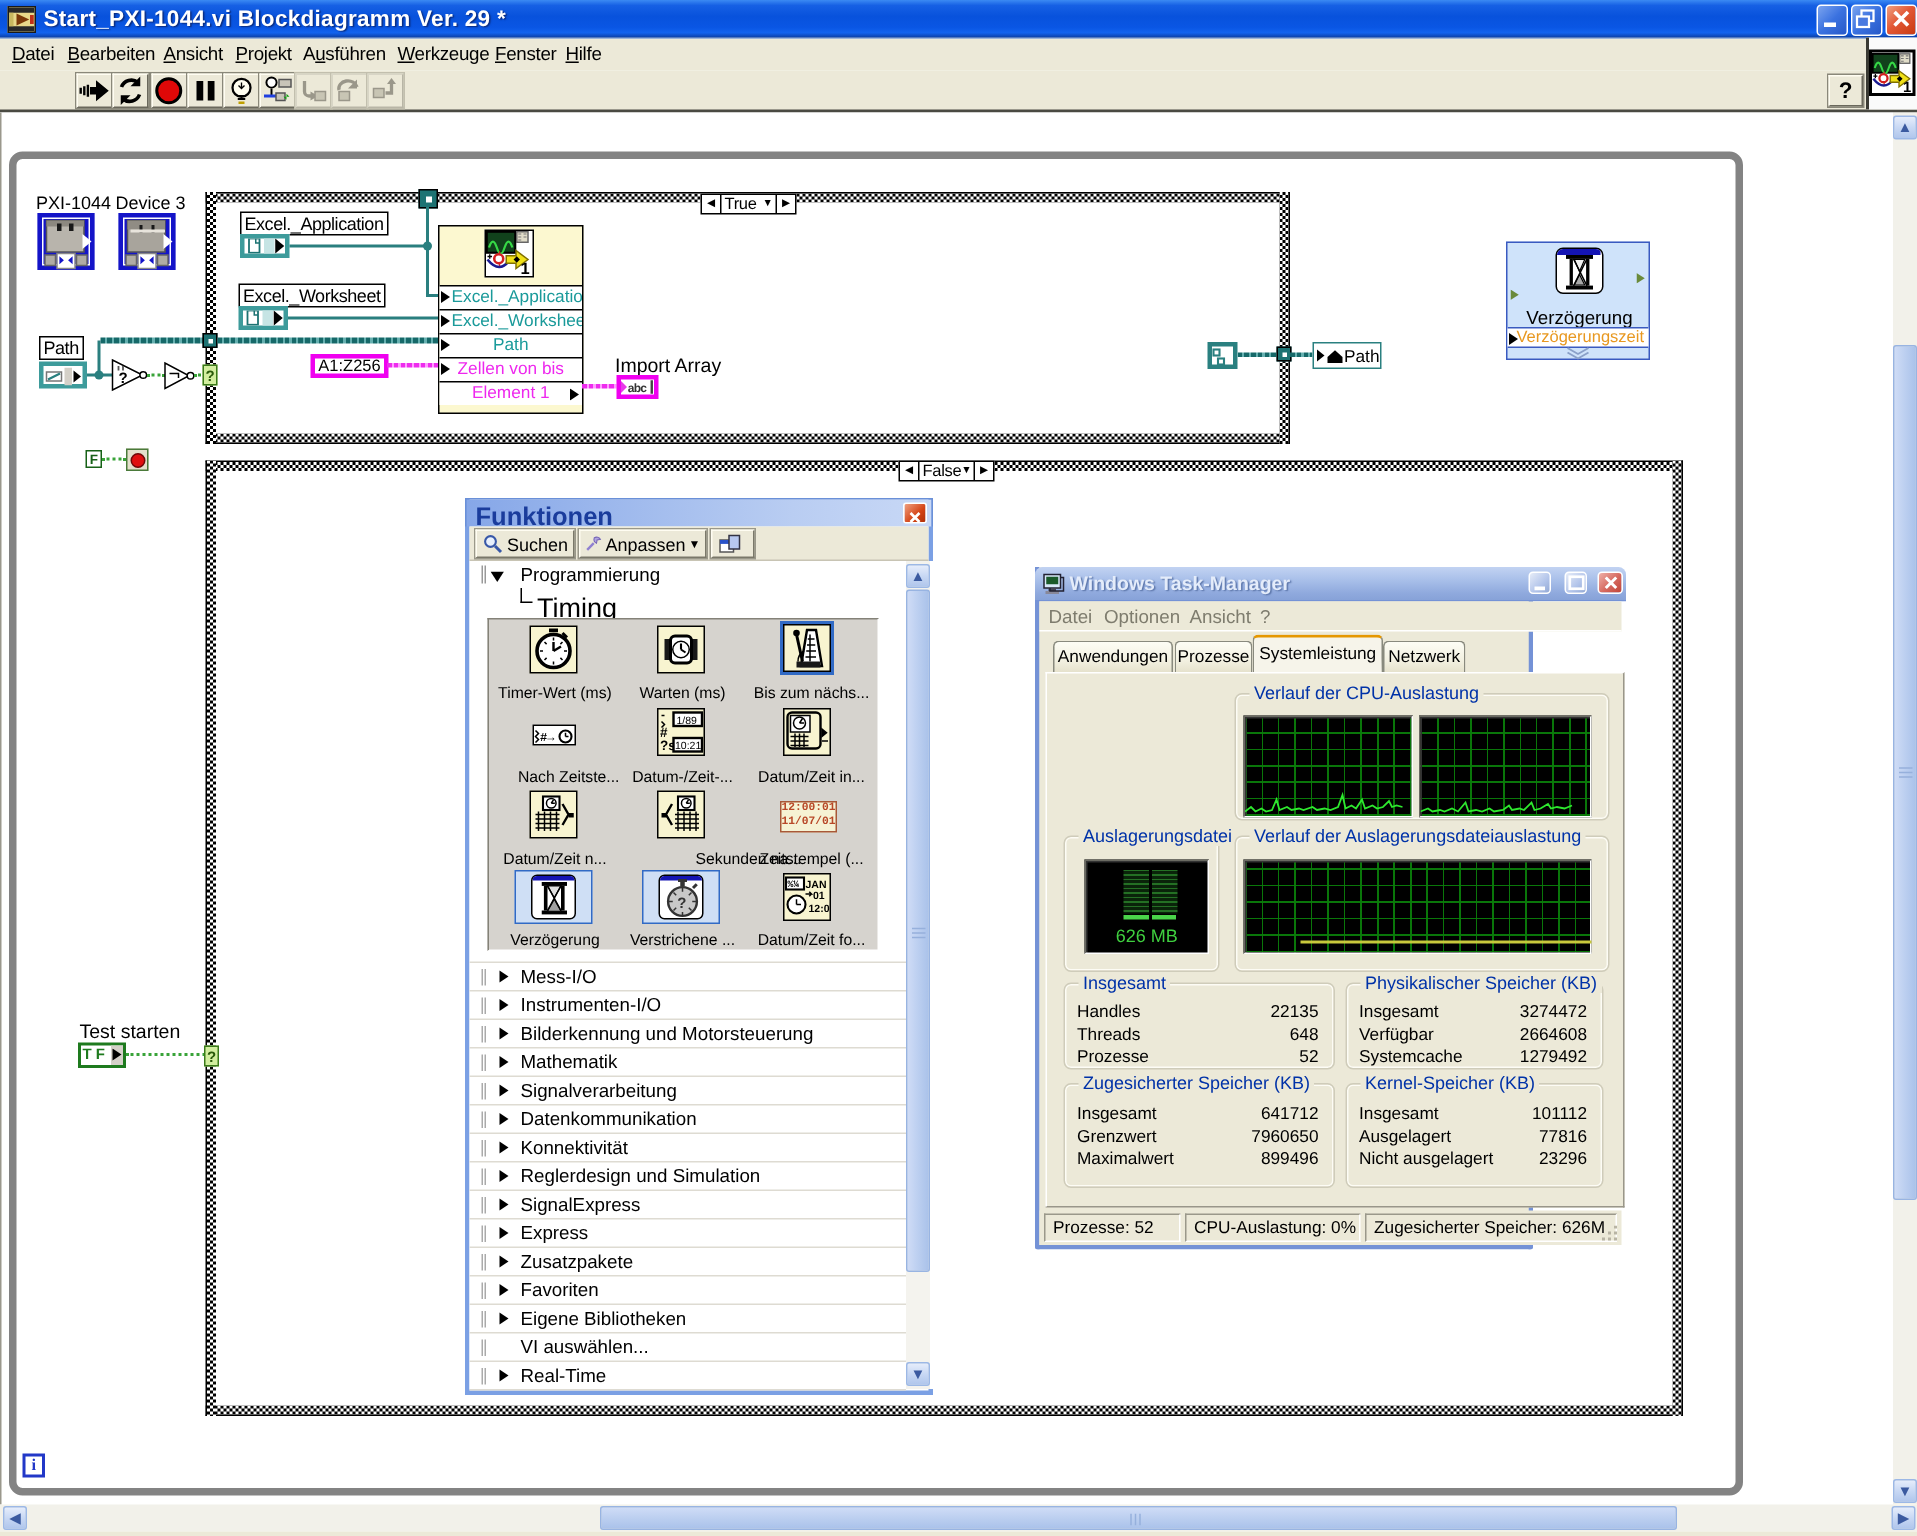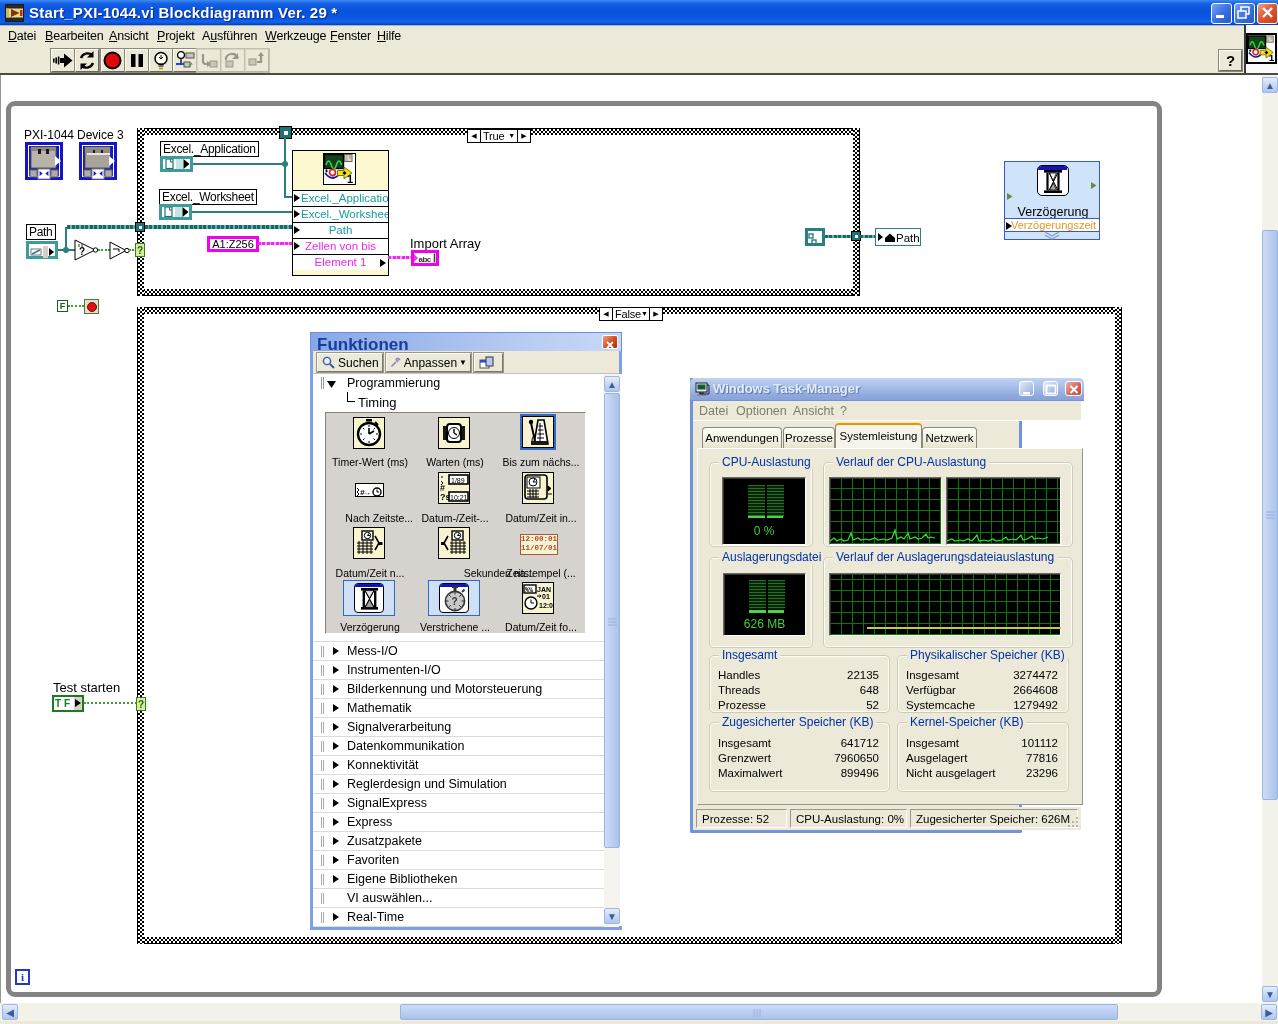--- a/index.html
+++ b/index.html
@@ -458,21 +458,21 @@
       </div>
  </div>
 
  <div class="abs" style="left:0;top:42px;width:336px;height:552px;background:#fff;">
   <div class="abs" style="left:8px;top:3px;width:3px;height:12px;border-left:1px solid #999;border-right:1px solid #999;"></div>
   <svg class="abs" style="left:14px;top:7px;" width="10" height="8">
         <path d="M0 0 h9 l-4.5 7 z" fill="#000"></path>
       </svg>
   <div class="abs" style="left:34px;top:2px;font-size:12.5px;">Programmierung</div>
   <div class="abs" style="left:34px;top:18px;width:8px;height:10px;border-left:1px solid #000;border-bottom:1px solid #000;"></div>
-  <div class="abs" style="left:45px;top:21px;font-size:13px;">Timing</div>
+  <div class="abs" style="left:45px;top:21px;font-size:18px;">Timing</div>
 
   <div class="abs" style="left:12px;top:38px;width:261px;height:222px;background:#d6d3ce;border:1px solid;border-color:#848278 #fff #fff #848278;" id="palgrid">
 
    <div class="pic" style="left:27px;top:4px;">
           <svg width="30" height="30" viewBox="0 0 30 30">
             <rect x="12" y="1" width="6" height="2.5" fill="#000"></rect>
             <path d="M21 4 l3 3" stroke="#000" stroke-width="2"></path>
             <circle cx="15" cy="16" r="11" fill="#fff" stroke="#000" stroke-width="2.4"></circle>
             <g stroke="#000">
               <path d="M15 7 v2 M15 23 v2 M6 16 h2 M22 16 h2 M9 10 l1.4 1.4 M19.6 20.6 l1.4 1.4 M21 10 l-1.4 1.4 M9 22 l1.4 -1.4"></path>
@@ -727,30 +727,20 @@
       <span class="abs" style="left:147px;top:3px;">?</span>
  </div>
 
  <div class="tab" style="left:9px;top:49px;width:80px;">Anwendungen</div>
  <div class="tab" style="left:90px;top:49px;width:52px;">Prozesse</div>
  <div class="tab" style="left:229px;top:49px;width:55px;">Netzwerk</div>
  <div class="tab tabsel" style="left:142px;top:45px;width:87px;">Systemleistung</div>
 
  <div class="abs" style="left:4px;top:70px;width:386px;height:357px;background:#ece9d8;border:1px solid;border-color:#fff #99968a #99968a #fff;"></div>
 
- <div class="grp" style="left:16px;top:84px;width:104px;height:85px;">
-      <span class="glab">CPU-Auslastung</span>
-  <div class="led" style="left:12px;top:14px;width:84px;height:68px;">
-   <div class="ledcol" style="left:25px;top:7px;"></div>
-        <div class="ledcol" style="left:44px;top:7px;"></div>
-   <div class="abs" style="left:25px;top:38px;width:17px;height:2px;background:#4ad44a;"></div>
-   <div class="abs" style="left:44px;top:38px;width:16px;height:2px;background:#4ad44a;"></div>
-   <div class="abs" style="left:0;top:46px;width:82px;text-align:center;color:#3fcf3f;font-size:12px;">0 %</div>
-  </div>
- </div>
  <div class="grp" style="left:130px;top:84px;width:250px;height:85px;">
       <span class="glab">Verlauf der CPU-Auslastung</span>
   <div class="led grid1" style="left:5px;top:14px;width:113px;height:68px;">
         <svg class="abs" style="left:0;bottom:1px;" width="111" height="26" viewBox="0 0 111 26">
           <path d="M0 24 l4 -3 3 3 4 -2 3 2 4 -1 3 -7 2 7 5 -2 3 2 5 -1 3 1 6 -2 3 2 5 -1 4 1 5 -2 3 -8 2 9 4 -2 3 2 4 -6 2 6 5 -2 3 2 4 -1 4 -4 2 4 3 -1 4 1" stroke="#2ee82e" fill="none" stroke-width="1.2"></path>
         </svg>
       </div>
   <div class="led grid1" style="left:122px;top:14px;width:115px;height:68px;">
         <svg class="abs" style="left:0;bottom:1px;" width="113" height="26" viewBox="0 0 113 26">
           <path d="M0 24 l5 -2 3 2 5 -1 3 1 5 -2 4 2 5 -6 2 6 5 -1 4 1 5 -2 3 2 6 -1 4 -3 2 3 5 -1 3 1 5 -5 2 5 4 -1 5 -3 2 3 4 -1 5 1 5 -2" stroke="#2ee82e" fill="none" stroke-width="1.2"></path>

